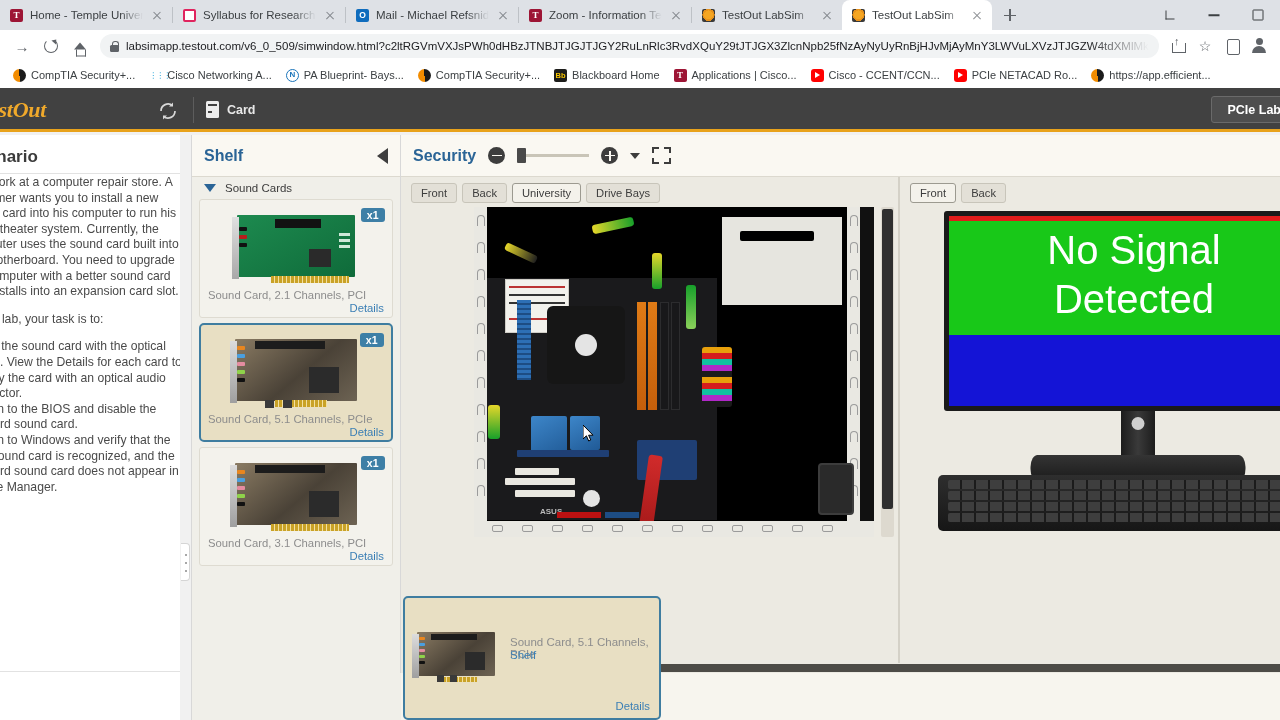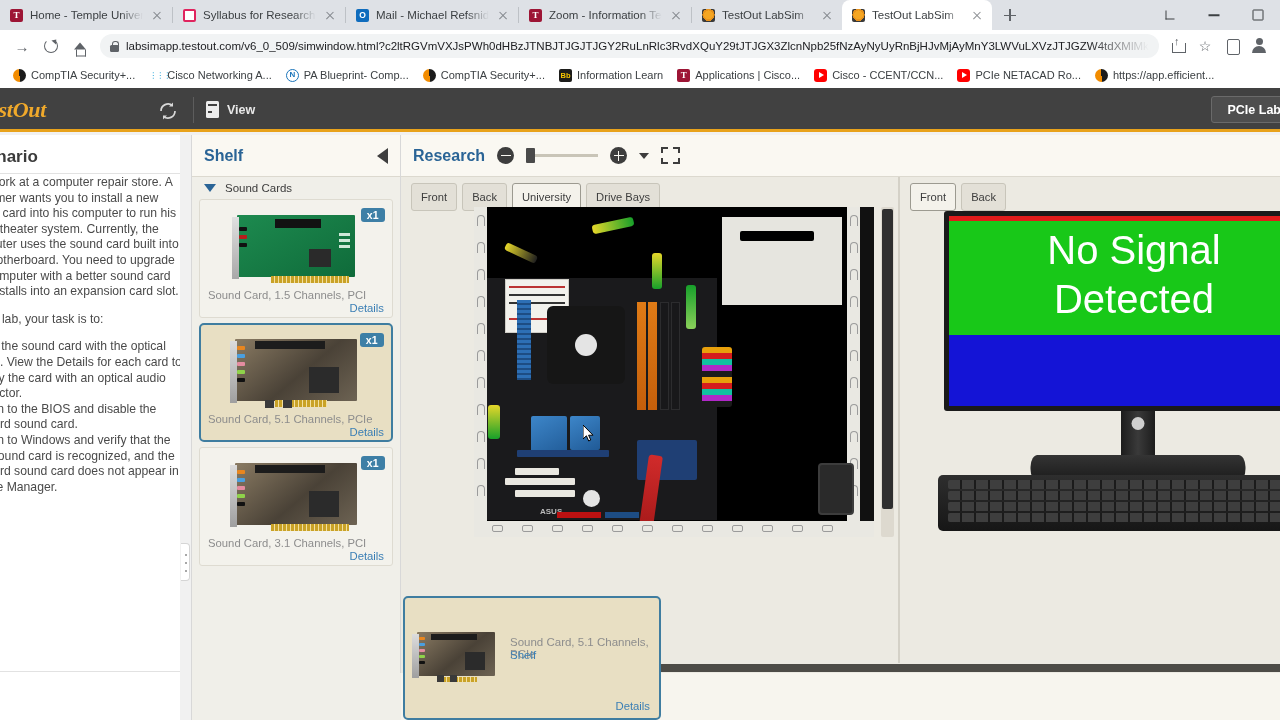--- a/index.html
+++ b/index.html
@@ -182,21 +182,21 @@
   .fullscr i:nth-child(3){ left:0; bottom:0; border-right:none; border-top:none; }
   .fullscr i:nth-child(4){ right:0; bottom:0; border-left:none; border-top:none; }
 
   .viewrow { position:absolute; left:0; top:42px; width:879px; height:496px; }
   .viewpane { position:absolute; top:0; height:496px; background:#eceae2; }
   .vp-left { left:0; width:497px; }
   .vp-right { left:499px; width:380px; }
   .vpsep { position:absolute; left:497px; top:0; width:2px; height:496px; background:#d4d1c7; }
 
   .tabs { display:flex; gap:5px; padding:6px 7px 0 10px; }
-  .vtab { height:28px; padding:0 9px; font-size:11.2px; color:#3d3d3d; background:#e3e0d7;
+  .vtab { height:20px; padding:0 9px; font-size:11.2px; color:#3d3d3d; background:#e3e0d7;
           border:1px solid #c8c5ba; border-radius:3px; display:flex; align-items:center; }
   .vtab.on { background:#f4f2eb; border-color:#9c9a90; }
 
   .stage { position:absolute; left:0; top:28px; width:100%; height:468px; overflow:hidden; }
 
   
   .tray { position:absolute; left:3px; top:3px; width:70px; height:128px; background:#f0efe9; border:1px solid #d8d5cb; border-radius:3px; }
   .tray-hd { font-size:9.4px; color:#3c3c3c; text-align:center; line-height:11px; padding:3px 2px 3px; border-bottom:1px solid #ddd9cf;}
   .tray-item { height:48px; display:flex; align-items:center; justify-content:center; }
 
@@ -350,29 +350,29 @@
     <div class="bk">
         <span class="bkico bi-sec"></span>
         <span>CompTIA Security+...</span>
       </div>
     <div class="bk">
         <span class="bkico bi-cisco"></span>
         <span>Cisco Networking A...</span>
       </div>
     <div class="bk">
         <span class="bkico bi-n"></span>
-        <span>PA Blueprint- Comp...</span>
+        <span>PA Blueprint- Bays...</span>
       </div>
     <div class="bk">
         <span class="bkico bi-sec"></span>
         <span>CompTIA Security+...</span>
       </div>
     <div class="bk">
         <span class="bkico bi-bb"></span>
-        <span>Information Learn</span>
+        <span>Blackboard Home</span>
       </div>
     <div class="bk">
         <span class="bkico bi-temple"></span>
         <span>Applications | Cisco...</span>
       </div>
     <div class="bk">
         <span class="bkico bi-yt"></span>
         <span>Cisco - CCENT/CCN...</span>
       </div>
     <div class="bk">
@@ -394,21 +394,21 @@
       <svg width="22" height="22" viewBox="0 0 22 22" aria-hidden="true">
         <path d="M4 11a7 7 0 0 1 11.6-5.3" fill="none" stroke="#d8d8d8" stroke-width="1.7"></path>
         <path d="M18 11a7 7 0 0 1-11.6 5.3" fill="none" stroke="#d8d8d8" stroke-width="1.7"></path>
         <path d="M16 2.5l0 4-4 0z" fill="#d8d8d8"></path>
         <path d="M6 19.5l0-4 4 0z" fill="#d8d8d8"></path>
       </svg>
     </div>
     <div class="tbdiv"></div>
     <div class="bench">
       <span class="bench-ico"></span>
-      <span>View</span>
+      <span>Card</span>
     </div>
     <div class="scorelab">
       <span>PCIe Lab</span>
     </div>
   </div>
 
   <div class="cols">
 
     <div class="scenario">
       <h2>Scenario</h2>
@@ -451,21 +451,21 @@
               <span class="jack" style="top:12px;background:#111;"></span>
               <span class="jack" style="top:20px;background:#b71c1c;"></span>
               <span class="jack" style="top:28px;background:#111;"></span>
               <span style="position:absolute;left:38px;top:4px;width:46px;height:9px;background:#121212;"></span>
               <span style="position:absolute;left:72px;top:34px;width:22px;height:18px;background:#2a2a2a;"></span>
               <span style="position:absolute;right:5px;top:18px;width:11px;height:3px;background:#cfe8d8;"></span>
               <span style="position:absolute;right:5px;top:24px;width:11px;height:3px;background:#cfe8d8;"></span>
               <span style="position:absolute;right:5px;top:30px;width:11px;height:3px;background:#cfe8d8;"></span>
             </div>
           </div>
-          <div class="card-lbl">Sound Card, 1.5 Channels, PCI</div>
+          <div class="card-lbl">Sound Card, 2.1 Channels, PCI</div>
           <div class="details">Details</div>
         </div>
 
         <div class="card sel">
           <span class="qty">x1</span>
           <div class="card-img">
             <div class="pcb" style="width:122px;height:62px;background:linear-gradient(140deg,#8a7b63,#4a4237 55%,#6d6353);">
               <span class="brack" style="background:linear-gradient(#dcdcdc,#9f9f9f);"></span>
               <span class="gold" style="left:40px;right:30px;"></span>
               <span class="jack" style="top:7px;background:#e8861f;"></span>
@@ -501,21 +501,21 @@
           <div class="card-lbl">Sound Card, 3.1 Channels, PCI</div>
           <div class="details">Details</div>
         </div>
 
       </div>
     </div>
     <div class="vsep" style="left:400px"></div>
 
     <div class="ws">
       <div class="ws-hd">
-        <span class="ttl">Research</span>
+        <span class="ttl">Security</span>
         <span class="zoom-minus"></span>
         <span class="zslider">
             <i class="zthumb"></i>
           </span>
         <span class="zoom-plus"></span>
         <span class="zcaret"></span>
         <span class="fullscr">
             <i></i>
             <i></i>
             <i></i>

